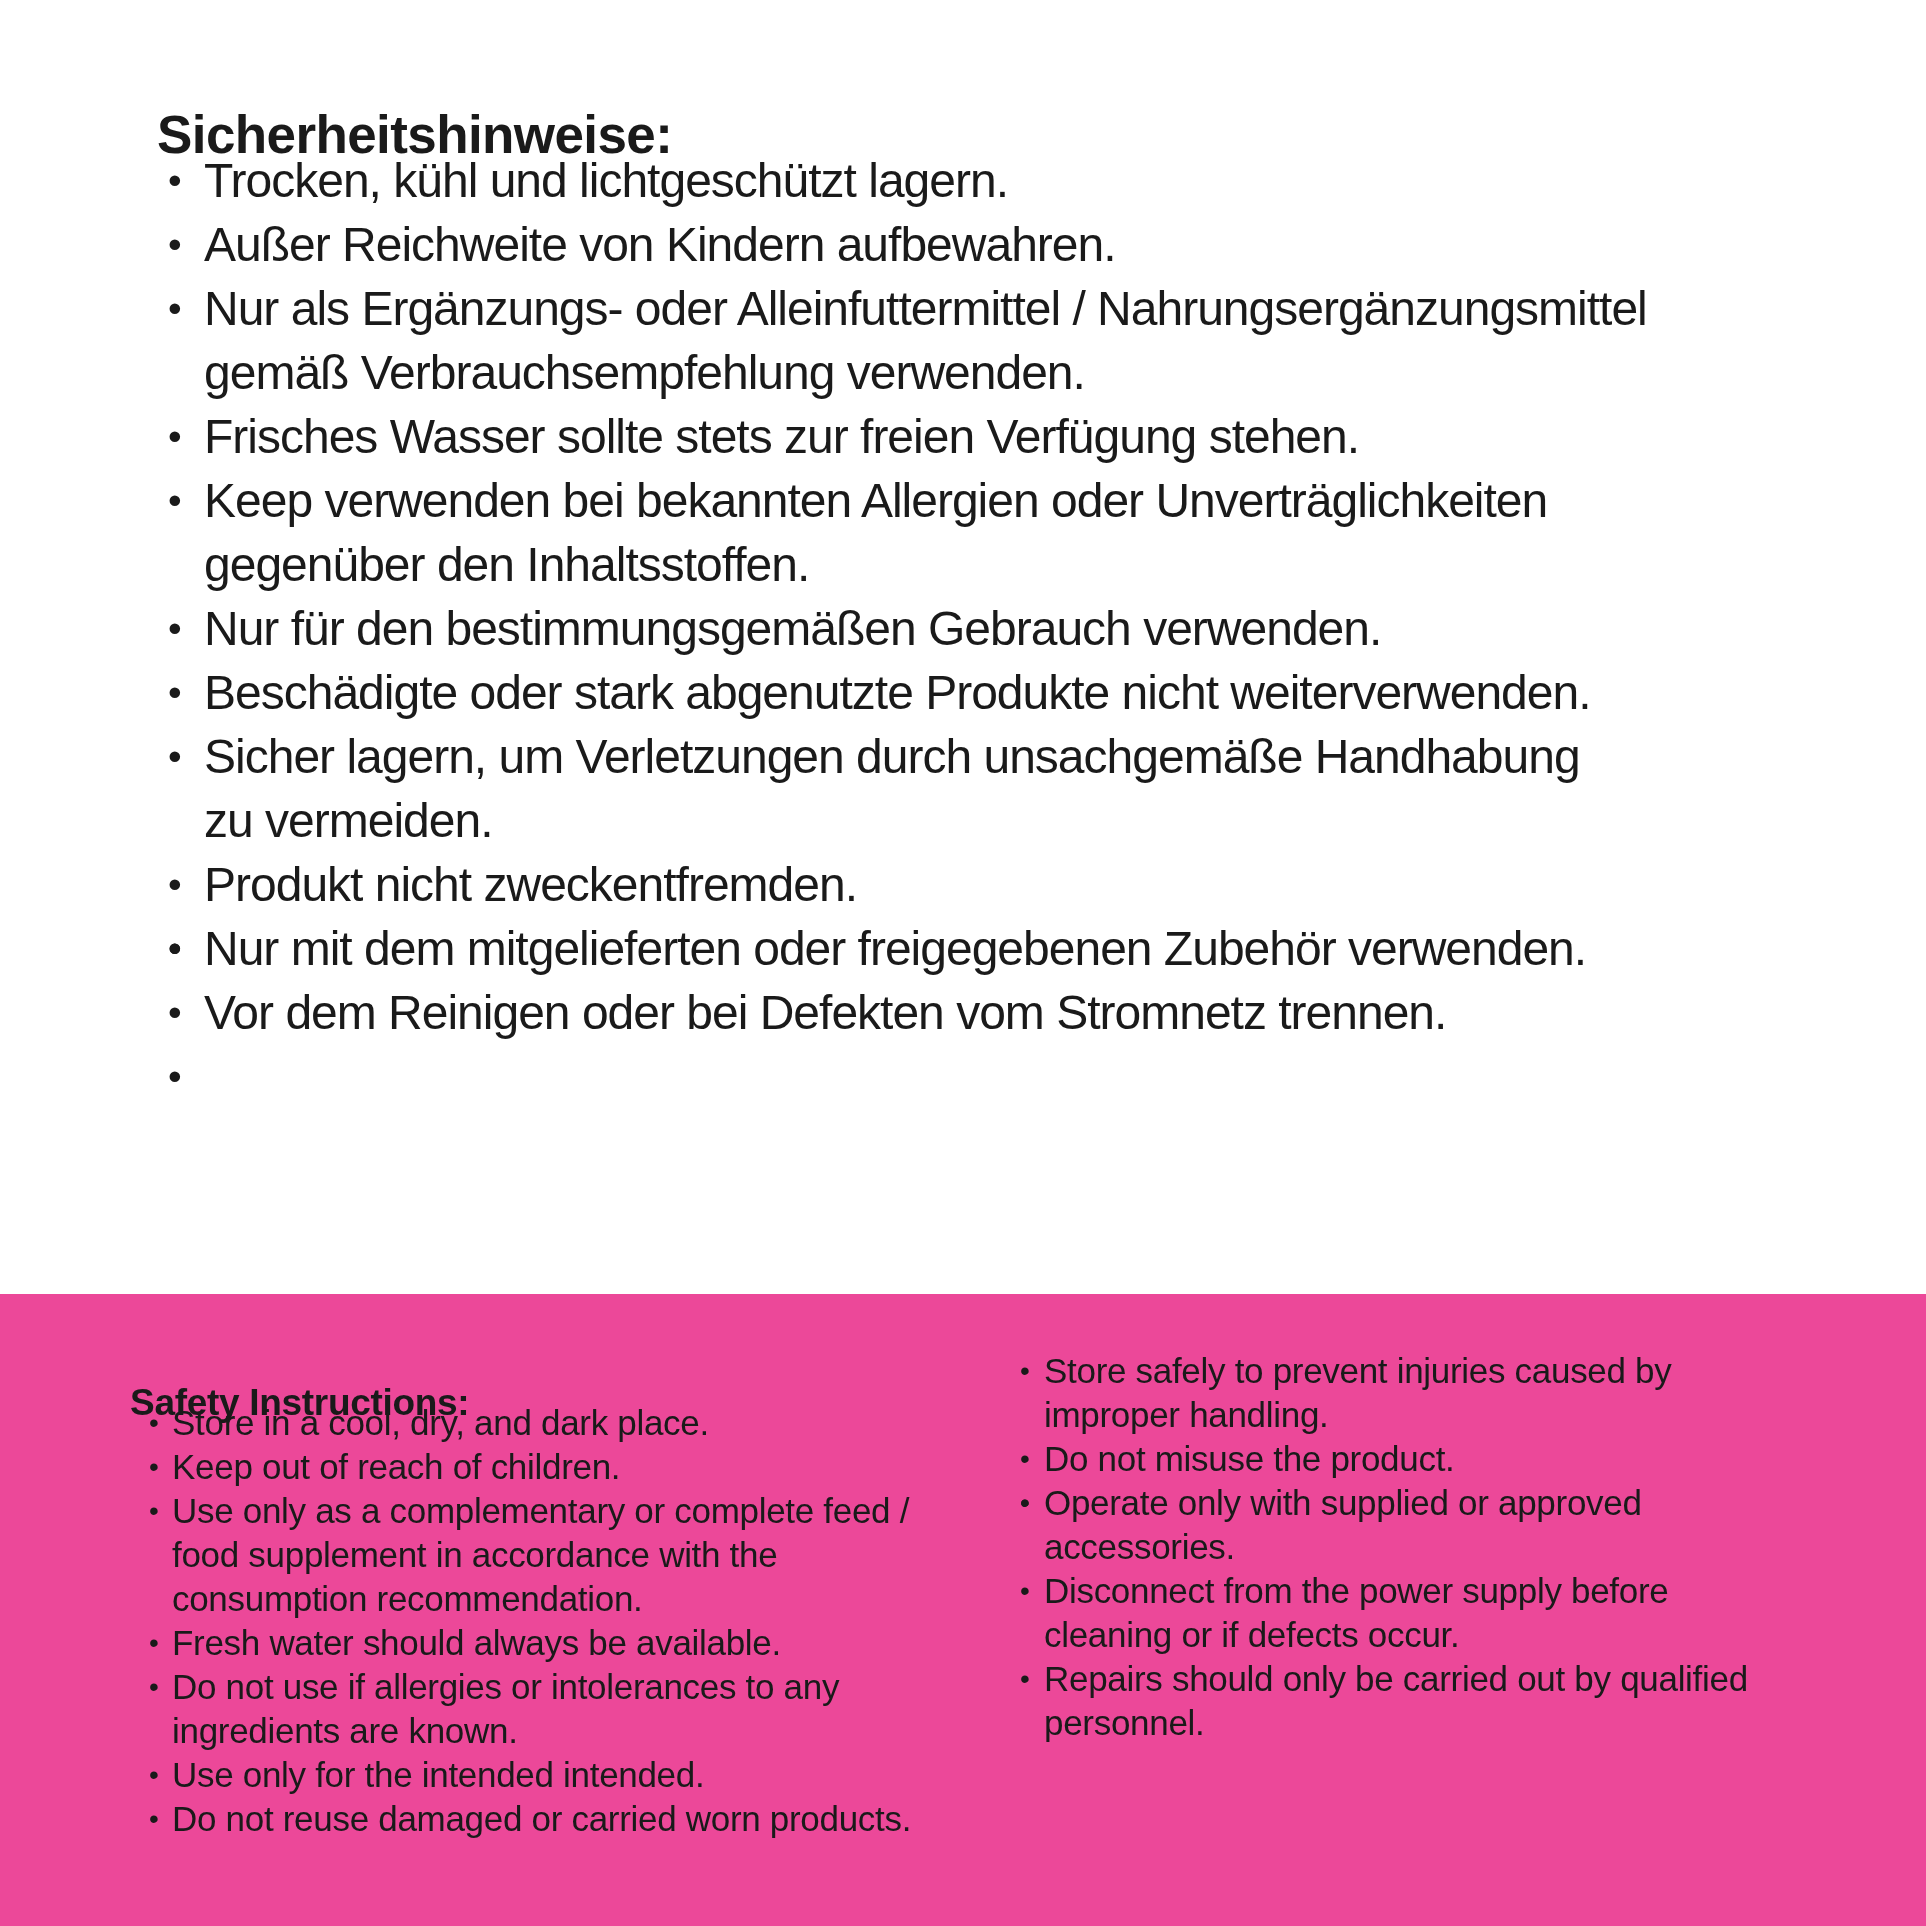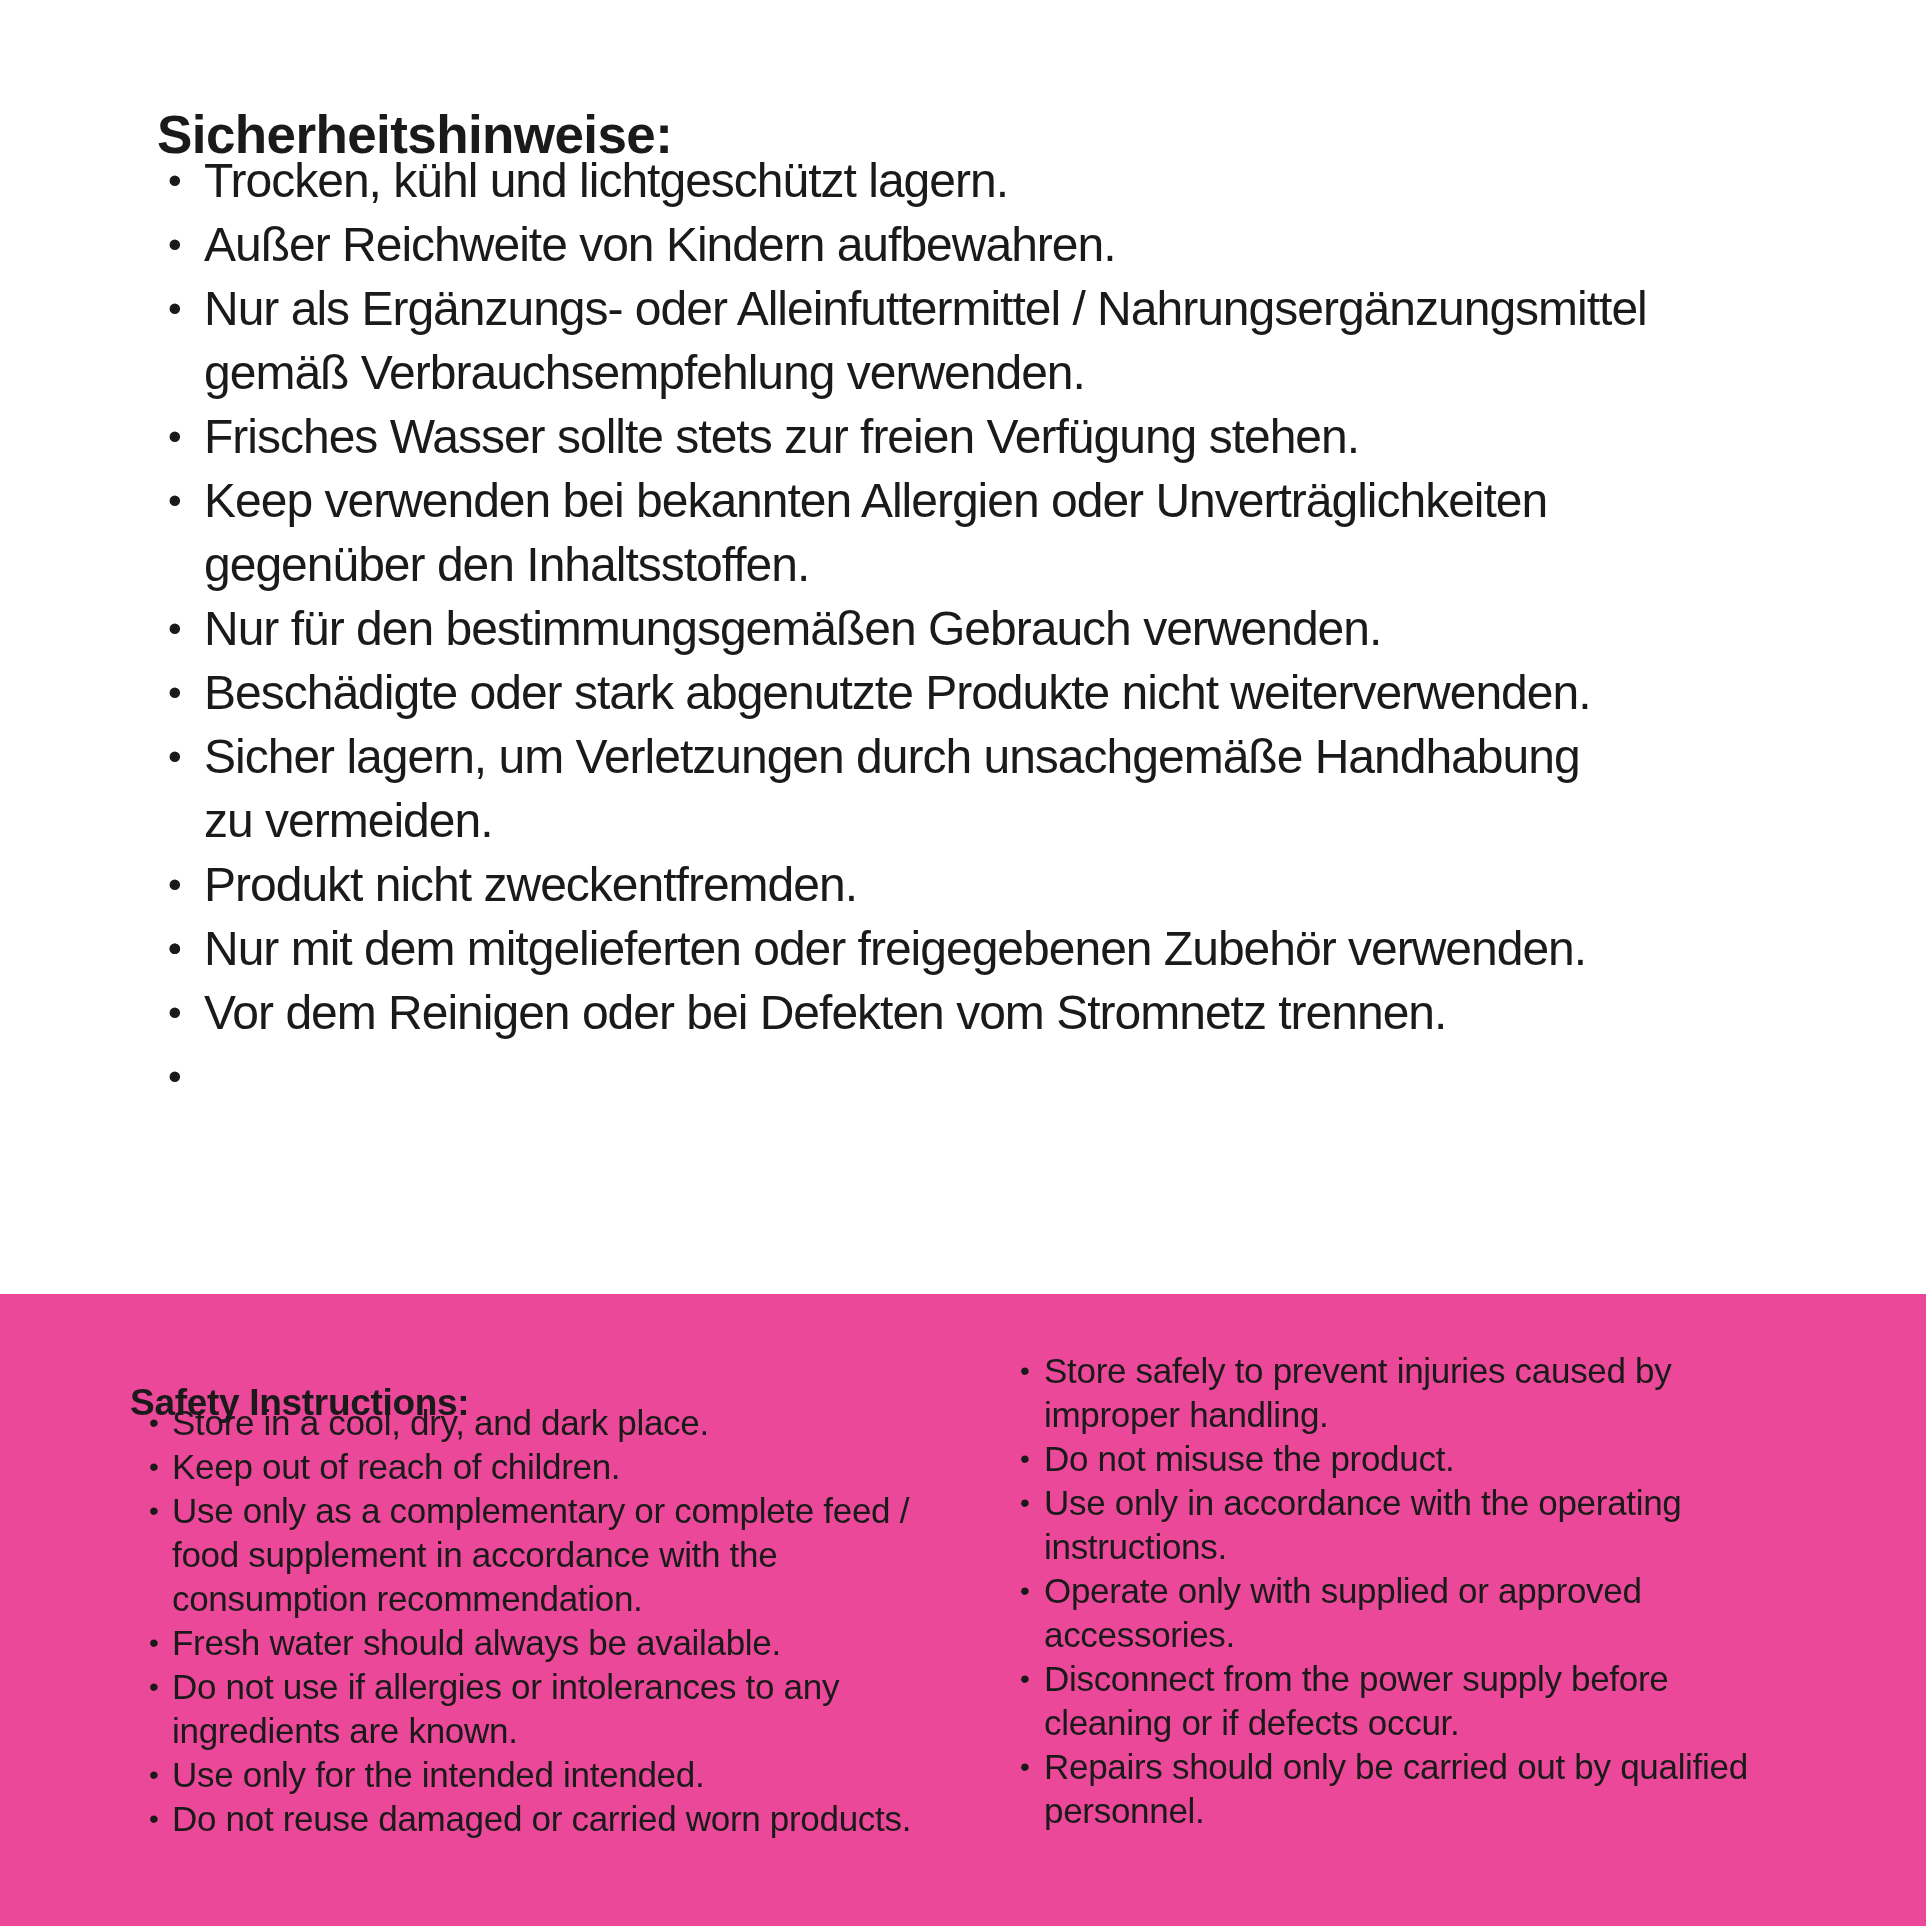--- a/index.html
+++ b/index.html
@@ -114,22 +114,21 @@
     <li><span class="marker">•</span><span>Do not use if allergies or intolerances to any
 ingredients are known.</span></li>
     <li><span class="marker">•</span><span>Use only for the intended intended.</span></li>
     <li><span class="marker">•</span><span>Do not reuse damaged or carried worn products.</span></li>
   </ul>
 
   <ul class="bullets en-list en-right">
     <li><span class="marker">•</span><span>Store safely to prevent injuries caused by
 improper handling.</span></li>
     <li><span class="marker">•</span><span>Do not misuse the product.</span></li>
-    <li><span class="marker">•</span><span>Use only in accordance with the operating
-instructions.</span></li>
+    <li><span class="marker">•</span></li>
     <li><span class="marker">•</span><span>Operate only with supplied or approved
 accessories.</span></li>
     <li><span class="marker">•</span><span>Disconnect from the power supply before
 cleaning or if defects occur.</span></li>
     <li><span class="marker">•</span><span>Repairs should only be carried out by qualified
 personnel.</span></li>
   </ul>
 </div>
 
 

